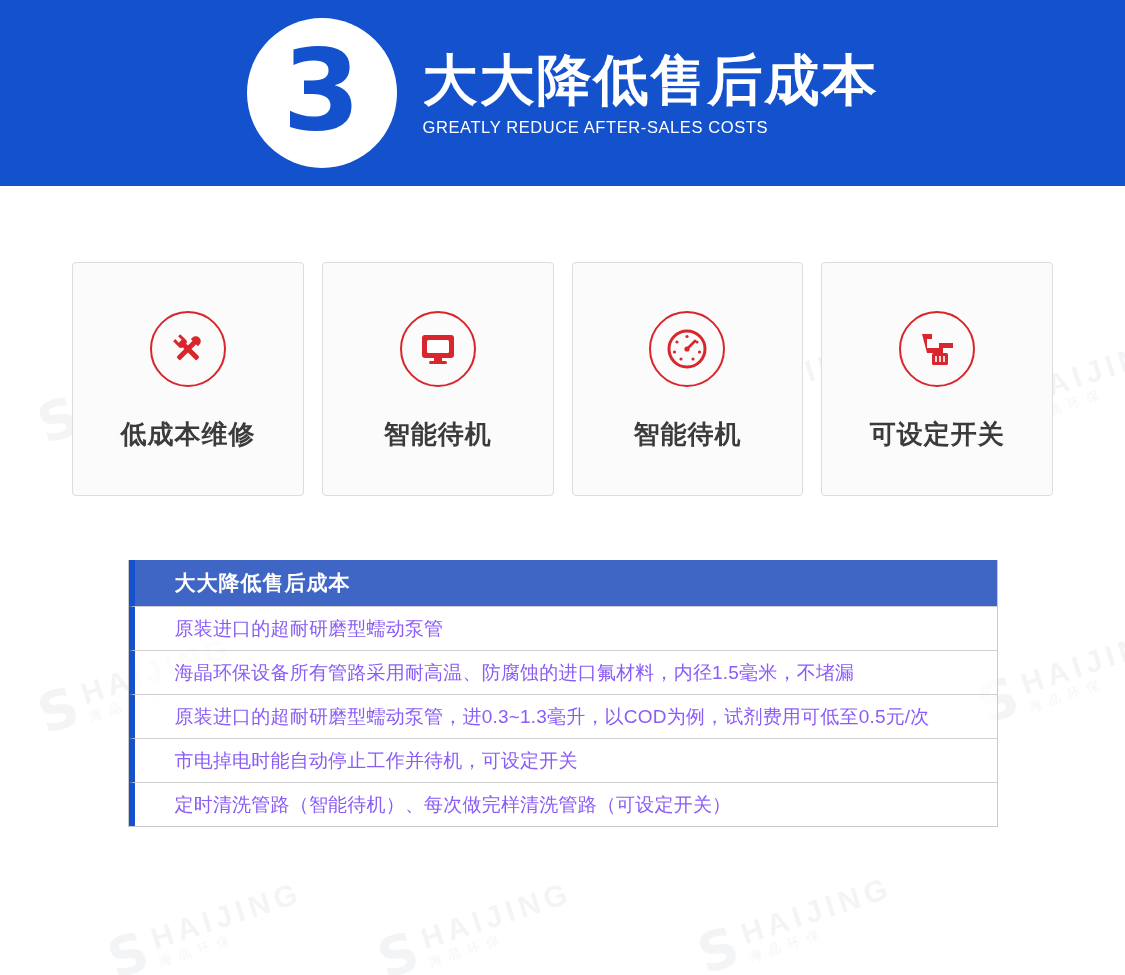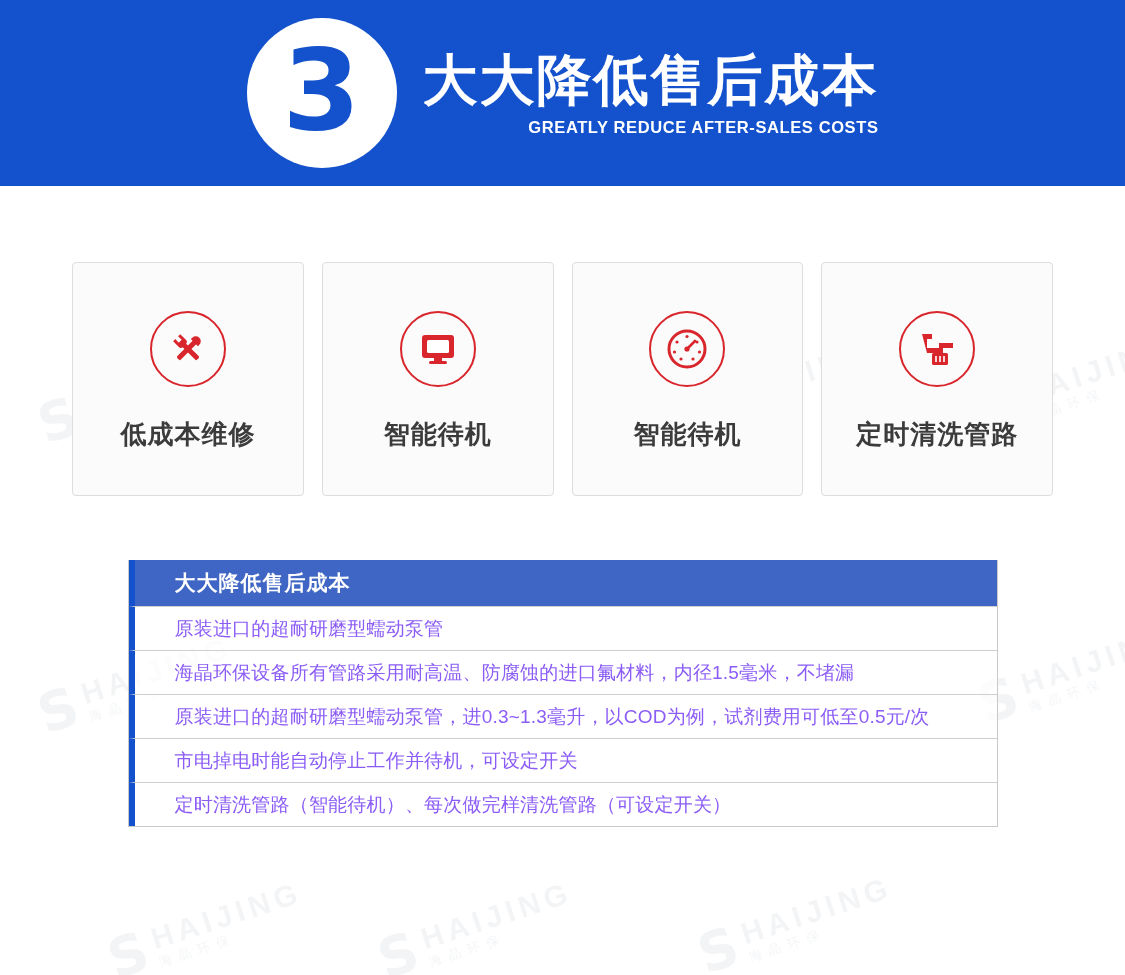--- a/index.html
+++ b/index.html
@@ -106,25 +106,24 @@
   .banner-title {
     font-size: 55px;
     font-weight: bold;
     color: #ffffff;
     letter-spacing: 2px;
     line-height: 1.15;
   }
   .banner-sub {
     margin-top: 6px;
     font-size: 16.5px;
-    font-weight: bold;
+    font-weight: normal;
     color: #ffffff;
     letter-spacing: 0.6px;
     font-family: "Liberation Sans", sans-serif;
-    text-align: right;
   }
 
   
   .cards {
     position: relative;
     z-index: 1;
     margin: 76px 0 0 0;
     padding: 0 72px;
     display: flex;
     justify-content: space-between;
@@ -355,21 +354,21 @@
   <div class="card">
     <div class="card-icon">
       <svg width="42" height="42" viewBox="0 0 42 42" aria-hidden="true">
         <path d="M6 6 h10 v5 h-5 v9 h12 v-5 h14 v5 h-10 v5 h-16 z" fill="#d8262c"></path>
         <rect x="16" y="25" width="16" height="12" rx="1.5" fill="#d8262c"></rect>
         <line x1="20" y1="28" x2="20" y2="34" stroke="#ffffff" stroke-width="1.6"></line>
         <line x1="24" y1="28" x2="24" y2="34" stroke="#ffffff" stroke-width="1.6"></line>
         <line x1="28" y1="28" x2="28" y2="34" stroke="#ffffff" stroke-width="1.6"></line>
       </svg>
     </div>
-    <div class="card-label">定时清洗管路</div>
+    <div class="card-label">可设定开关</div>
   </div>
 
 </div>
 
 <div class="table-wrap">
   <div class="table-head">
     <span class="table-head-title">大大降低售后成本</span>
   </div>
   <div class="table-row">
     <span class="table-row-text">原装进口的超耐研磨型蠕动泵管</span>

